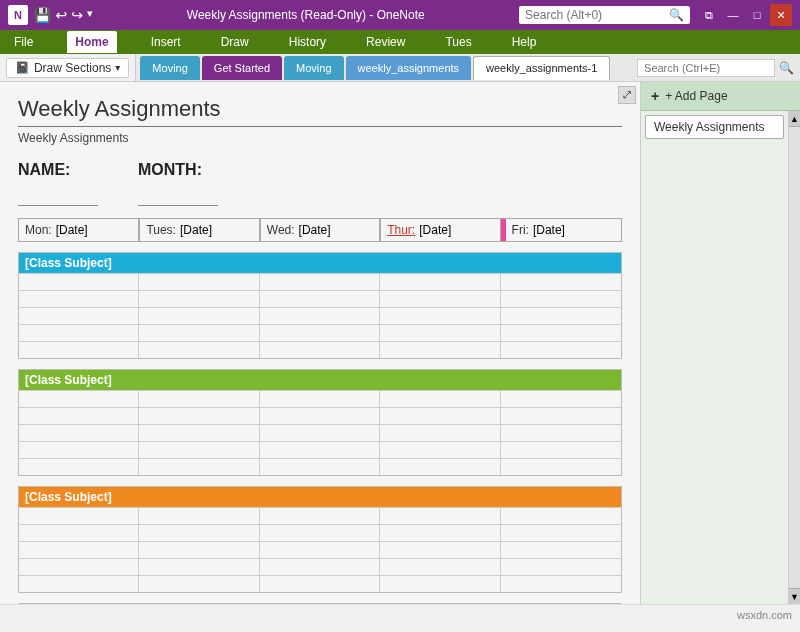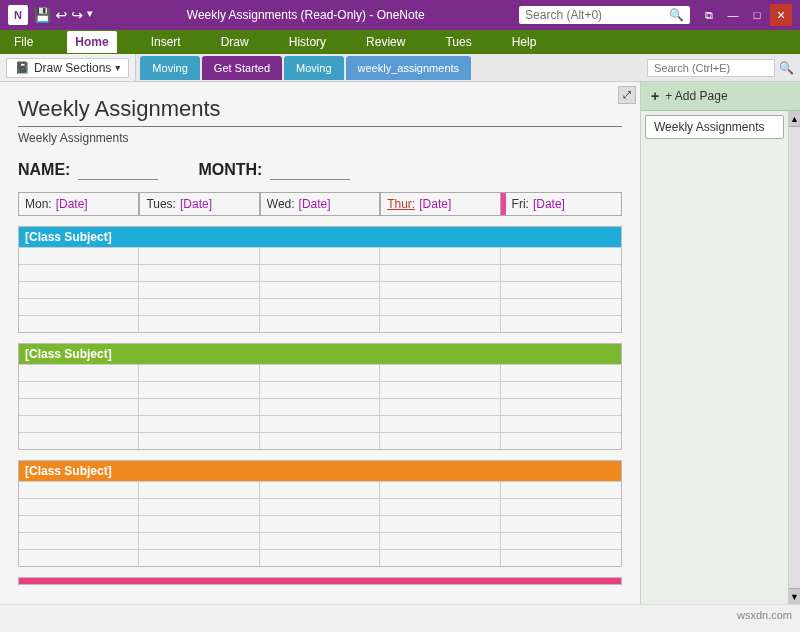--- a/index.html
+++ b/index.html
@@ -70,38 +70,38 @@
       padding: 16px 20px;
       position: relative;
     }
 
     
     .page-title { font-size: 22px; font-weight: 300; color: #333; margin-bottom: 4px; border-bottom: 1px solid #777; padding-bottom: 4px; }
     .page-date { font-size: 11px; color: #666; margin-bottom: 12px; display: flex; gap: 20px; }
     .page-label { font-size: 12px; color: #444; margin-bottom: 16px; }
 
     .fields-row { display: flex; gap: 40px; margin-bottom: 12px; font-size: 16px; font-weight: bold; color: #222; }
-    .field-item { display: flex; gap: 8px; align-items: baseline; }
+    .field-item { display: flex; gap: 8px; align-items: baseline; flex-direction: column; }
     .field-value { min-width: 80px; border-bottom: 1px solid #888; }
 
     .days-row {
       display: grid;
       grid-template-columns: repeat(5, 1fr);
       border: 1px solid #aaa;
       margin-bottom: 10px;
     }
     .day-cell {
       display: flex; align-items: center; gap: 4px;
       padding: 4px 6px;
       border-right: 1px solid #aaa;
       font-size: 12px;
     }
     .day-cell:last-child { border-right: none; }
     .day-name { font-weight: normal; color: #333; }
-    .day-date { color: #a21caf; }
+    .day-date { color: #000000; }
     .day-thu { color: #c0392b; text-decoration: underline; }
     .header-blue { background: #1EACD8; }
 
     
     #right-panel {
       width: 160px;
       background: #e8f0e8;
       border-left: 1px solid #ccc;
       display: flex;
       flex-direction: column;
@@ -216,23 +216,26 @@
     </div>
     <div class="page-tab tab-get-started">
       <span>Get Started</span>
     </div>
     <div class="page-tab tab-moving1">
       <span>Moving</span>
     </div>
     <div class="page-tab" style="background:#5b9bd5;color:white;">
       <span>weekly_assignments</span>
     </div>
+    <div class="page-tab" style="background:white;color:#222;border:1px solid #aaa;border-bottom:none;">
+      <span>weekly_assignments-1</span>
+    </div>
   </div>
   <div style="display:flex;align-items:center;padding:0 6px;gap:4px;">
-    <input type="text" placeholder="Search (Ctrl+E)" style="font-size: 11px; padding: 2px 6px; border: 1px solid rgb(204, 204, 204); outline: none; width: 128px;">
+    <input type="text" placeholder="Search (Ctrl+E)" style="font-size: 11px; padding: 2px 6px; border: 1px solid rgb(204, 204, 204); outline: none; width: 138px;">
     <span style="font-size:12px;cursor:pointer;">🔍</span>
   </div>
 </div>
 
 <div id="main-layout">
 
   <div id="content-area" style="position:relative;overflow-y:auto;flex:1;background:#f5f5f5;padding:14px 18px;">
 
     <div style="position:absolute;top:4px;right:4px;width:18px;height:18px;background:#ddd;border:1px solid #bbb;display:flex;align-items:center;justify-content:center;font-size:10px;cursor:pointer;">⤢</div>
 

